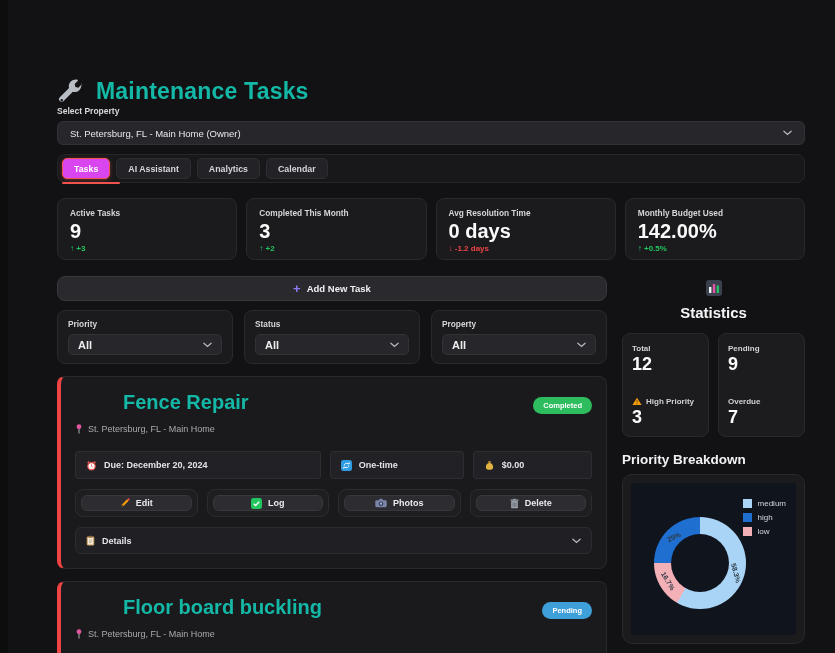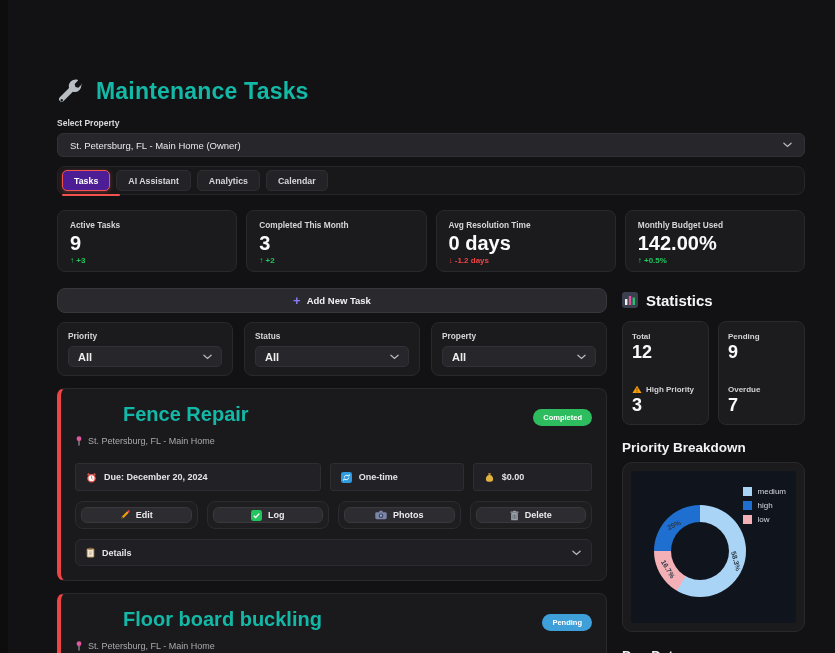--- a/index.html
+++ b/index.html
@@ -11,35 +11,35 @@
     position:relative;
   }
   .left-strip { position:absolute; left:0; top:0; width:7px; height:100%; background:#1e1e21; border-right:8px solid #0d0d0e; }
   .page { position:absolute; left:57px; top:78px; width:748px; }
 
   
   .header-row { display:flex; align-items:center; gap:12px; }
   .wrench { width:27px; height:27px; }
   .page-title { font-size:23px; font-weight:bold; color:#14b8a6; letter-spacing:.2px; }
 
-  .field-label { font-size:8.5px; font-weight:bold; color:#d9d9dd; margin-top:13px; }
+  .field-label { font-size:8.5px; font-weight:bold; color:#d9d9dd; margin-top:1px; }
   .select {
     margin-top:5px; height:24px; background:#26262b; border:1px solid #313137;
     border-radius:6px; display:flex; align-items:center; padding:0 12px;
     font-size:9.5px; color:#e9e9ec; justify-content:space-between; cursor:pointer;
   }
 
   
   .tabs-bar {
     margin-top:9px; height:29px; background:#18181a; border:1px solid #262629;
     border-radius:8px; display:flex; align-items:center; gap:6px; padding:0 4px; position:relative;
   }
   .tab { height:21px; border-radius:5px; display:flex; align-items:center; padding:0 11px;
     font-size:8.8px; font-weight:bold; color:#d6d6da; background:#232327; border:1px solid #2e2e32; }
-  .tab.active { background:#4c1d95; color:#fff; border-color:#f2524d; box-shadow:0 1px 4px rgba(242,82,77,.4); }
+  .tab.active { background:#d946ef; color:#fff; border-color:#f2524d; box-shadow:0 1px 4px rgba(242,82,77,.4); }
   .tab-underline { position:absolute; left:4px; bottom:-2px; width:58px; height:2px; background:#f2524d; border-radius:1px; }
 
   
   .stats-row { margin-top:15px; display:flex; gap:9px; }
   .stat-card { flex:1; background:#1b1b1e; border:1px solid #29292c; border-radius:8px; padding:9px 12px; height:62px; }
   .stat-label { font-size:8.3px; font-weight:bold; color:#d6d6da; }
   .stat-value { font-size:20px; font-weight:bold; color:#fafafa; margin-top:2px; line-height:1.1; }
   .stat-delta { font-size:8px; font-weight:bold; margin-top:2px; }
   .trend-up { color:#22c55e; }
   .trend-down { color:#ef4444; }
@@ -78,21 +78,21 @@
   .actions-row { margin-top:10px; display:flex; gap:9px; }
   .action-outer { flex:1; background:#1e1e21; border:1px solid #2c2c30; border-radius:8px; padding:5px; }
   .action-btn { height:16px; background:#2c2c31; border:1px solid #38383d; border-radius:6px;
     display:flex; align-items:center; justify-content:center; gap:6px; font-size:9px; font-weight:bold; color:#ebebee; cursor:pointer; }
 
   .details-bar { margin-top:10px; height:27px; background:#202024; border:1px solid #2c2c30; border-radius:6px;
     display:flex; align-items:center; justify-content:space-between; padding:0 10px; cursor:pointer; }
   .details-left { display:flex; align-items:center; gap:7px; font-size:9px; font-weight:bold; color:#e4e4e8; }
 
   
-  .stats-title-row { display:flex; align-items:flex-start; gap:8px; margin-top:4px; }
+  .stats-title-row { display:flex; align-items:center; gap:8px; margin-top:4px;flex-direction:column; }
   .stats-title { font-size:15px; font-weight:bold; color:#f5f5f6; }
   .rstats-grid { margin-top:12px; display:flex; gap:9px; }
   .rstat-card { flex:1; background:#1c1c1f; border:1px solid #2a2a2d; border-radius:8px; padding:10px 9px; height:104px;
     display:flex; flex-direction:column; justify-content:space-between; }
   .rstat-label { font-size:8px; font-weight:bold; color:#d2d2d7; display:flex; align-items:center; gap:4px; }
   .rstat-value { font-size:18px; font-weight:bold; color:#fafafa; margin-top:2px; line-height:1; }
 
   .section-title { margin-top:15px; font-size:13.5px; font-weight:bold; color:#f2f2f4; }
 
   .chart-card { margin-top:7px; background:#1b1b1e; border:1px solid #29292c; border-radius:10px; padding:8px; height:170px; }

